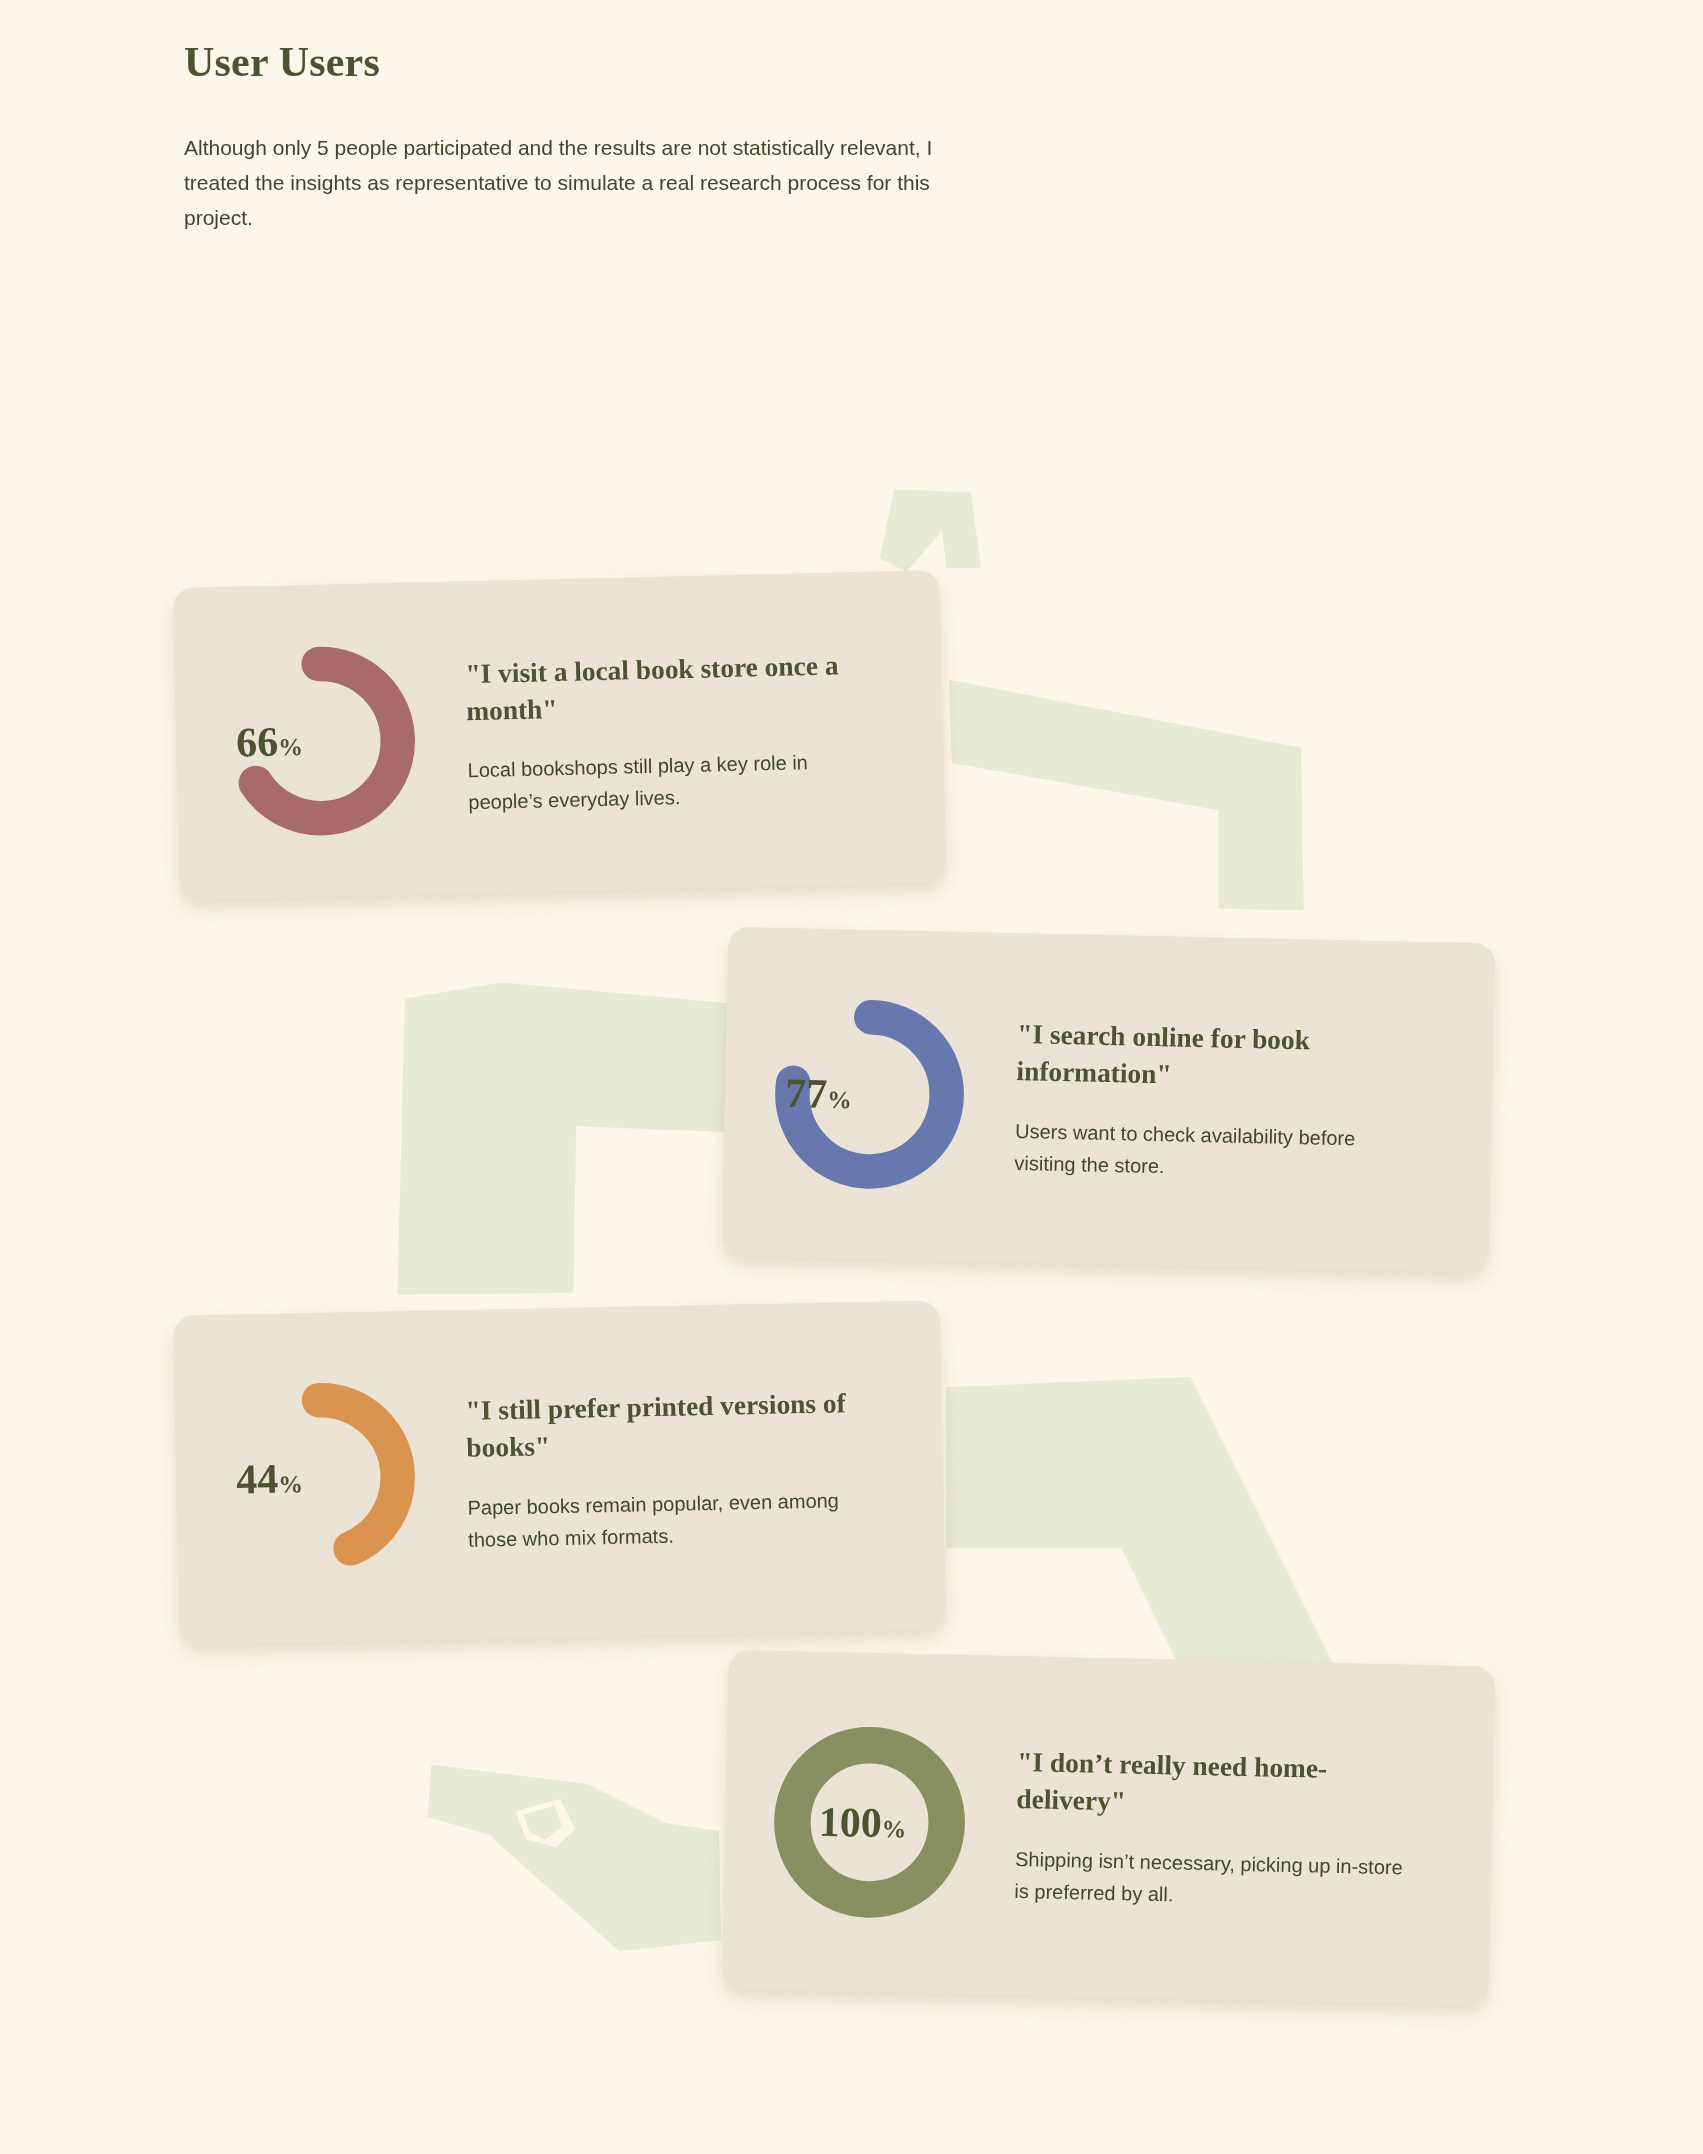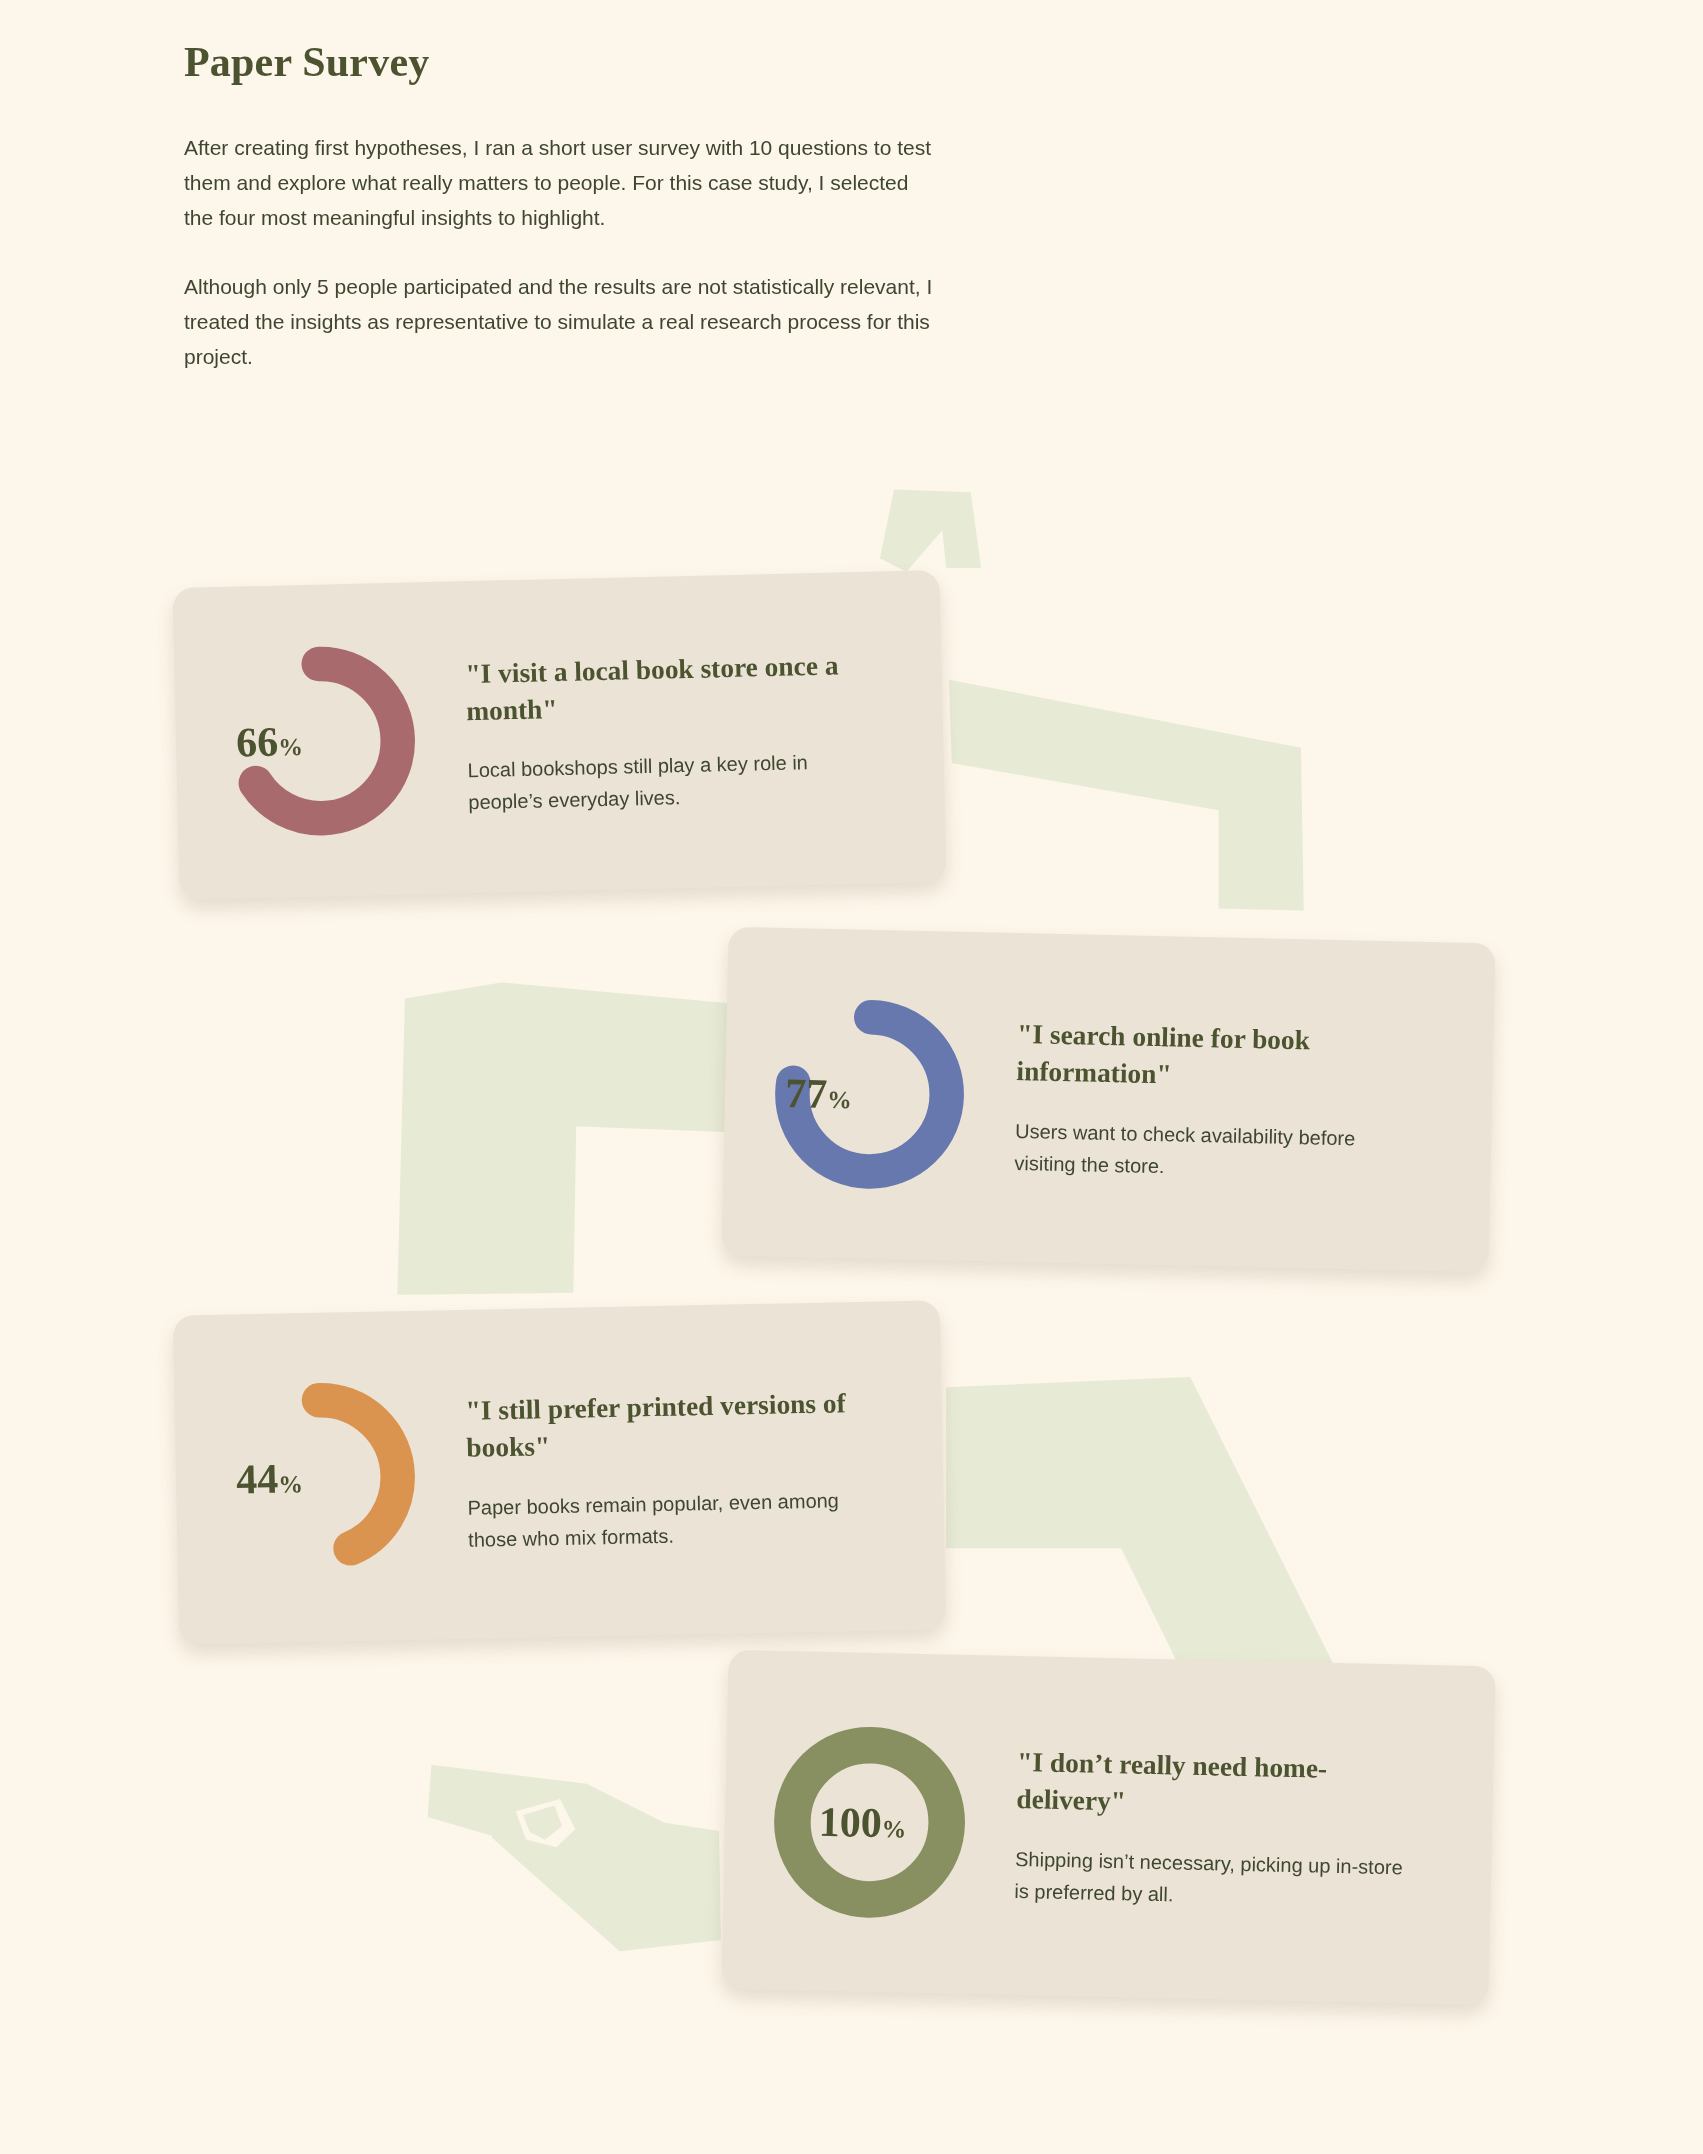--- a/index.html
+++ b/index.html
@@ -115,22 +115,21 @@
 
     <g>
       <path d="M456,1865 L620,1885 L722,1936 L760,1995 L760,2050 L655,2060 L520,1940 L452,1920 Z" fill="#E7EAD5"></path>
       <path d="M530,1900 L760,1935 L762,2050 L655,2062 L520,1942 Z" fill="#E7EAD5"></path>
       <path d="M545,1914 L592,1901 L608,1933 L588,1952 L556,1944 Z" fill="#FDF6EA"></path>
       <path d="M553,1918 L586,1908 L594,1930 L576,1944 L560,1936 Z" fill="#E7EAD5"></path>
     </g>
   </svg>
 
   <div class="head-wrap">
-    <h1 class="page-title">Paper Survey</h1>
-    <p class="para">After creating first hypotheses, I ran a short user survey with 10 questions to test them and explore what really matters to people. For this case study, I selected the four most meaningful insights to highlight.</p>
+    <h1 class="page-title">User Users</h1>
     <p class="para">Although only 5 people participated and the results are not statistically relevant, I treated the insights as representative to simulate a real research process for this project.</p>
   </div>
 
   <div class="card card-1">
     <div class="donut-col">
       <div class="donut">
         <svg viewBox="0 0 100 100">
           <circle cx="50" cy="50" r="38" fill="none" stroke="#A96A6D" stroke-width="17" stroke-linecap="round" stroke-dasharray="157.85 238.76" stroke-dashoffset="0" transform="rotate(-90 50 50)"></circle>
         </svg>
         <div class="donut-label"><span>66</span><span class="pct">%</span></div>

